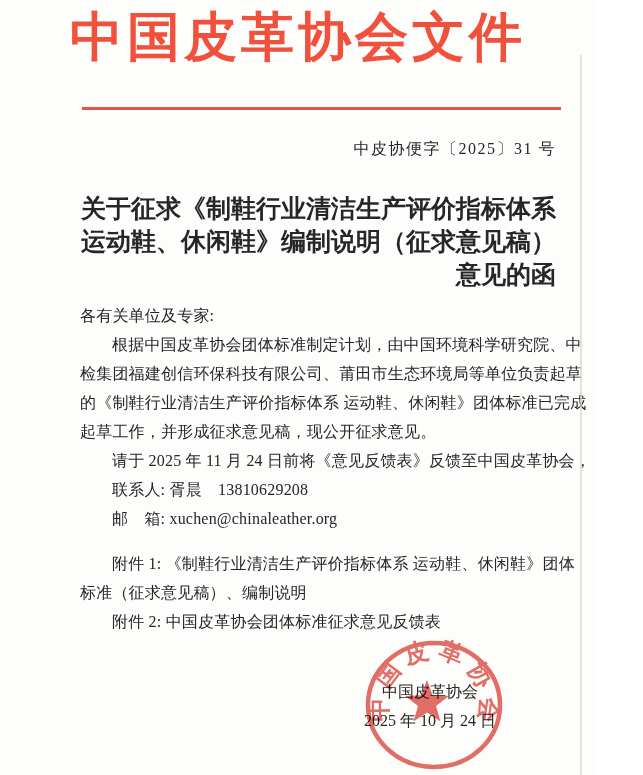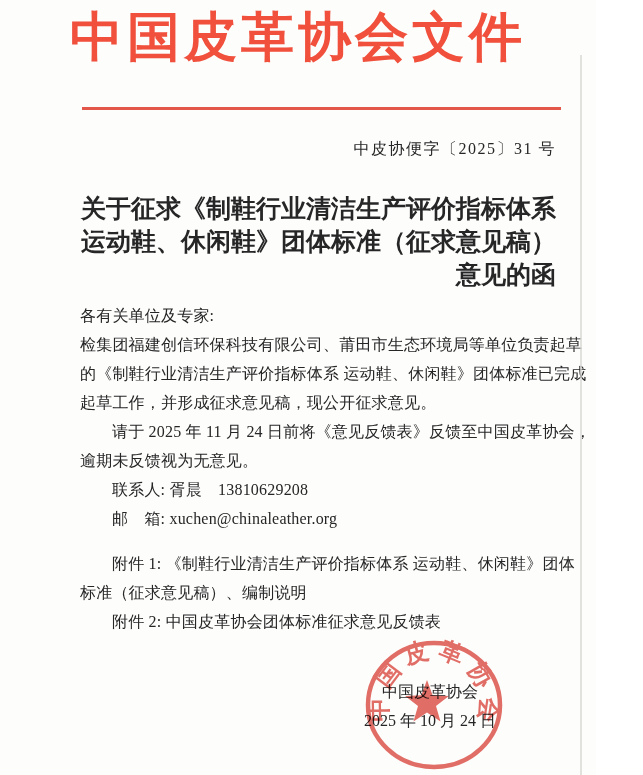--- a/index.html
+++ b/index.html
@@ -85,31 +85,31 @@
 <div class="page">
 
   <div class="org-title">中国皮革协会文件</div>
 
   <div class="red-line"></div>
 
   <div class="doc-number">中皮协便字〔2025〕31 号</div>
 
   <div class="doc-title">
     <div>关于征求《制鞋行业清洁生产评价指标体系</div>
-    <div>运动鞋、休闲鞋》团体标准（征求意见稿）</div>
+    <div>运动鞋、休闲鞋》编制说明（征求意见稿）</div>
     <div>意见的函</div>
   </div>
 
   <div class="body-block">
     <div class="line">各有关单位及专家:</div>
+    <div class="line indent">根据中国皮革协会团体标准制定计划，由中国环境科学研究院、中</div>
     <div class="line">检集团福建创信环保科技有限公司、莆田市生态环境局等单位负责起草</div>
     <div class="line">的《制鞋行业清洁生产评价指标体系 运动鞋、休闲鞋》团体标准已完成</div>
     <div class="line">起草工作，并形成征求意见稿，现公开征求意见。</div>
     <div class="line indent">请于 2025 年 11 月 24 日前将《意见反馈表》反馈至中国皮革协会，</div>
-    <div class="line">逾期未反馈视为无意见。</div>
     <div class="line indent">联系人: 胥晨　13810629208</div>
     <div class="line indent">邮　箱: xuchen@chinaleather.org</div>
     <div class="spacer"></div>
     <div class="line indent">附件 1: 《制鞋行业清洁生产评价指标体系 运动鞋、休闲鞋》团体</div>
     <div class="line">标准（征求意见稿）、编制说明</div>
     <div class="line indent">附件 2: 中国皮革协会团体标准征求意见反馈表</div>
   </div>
 
   <div class="signature">
     <div>中国皮革协会</div>

